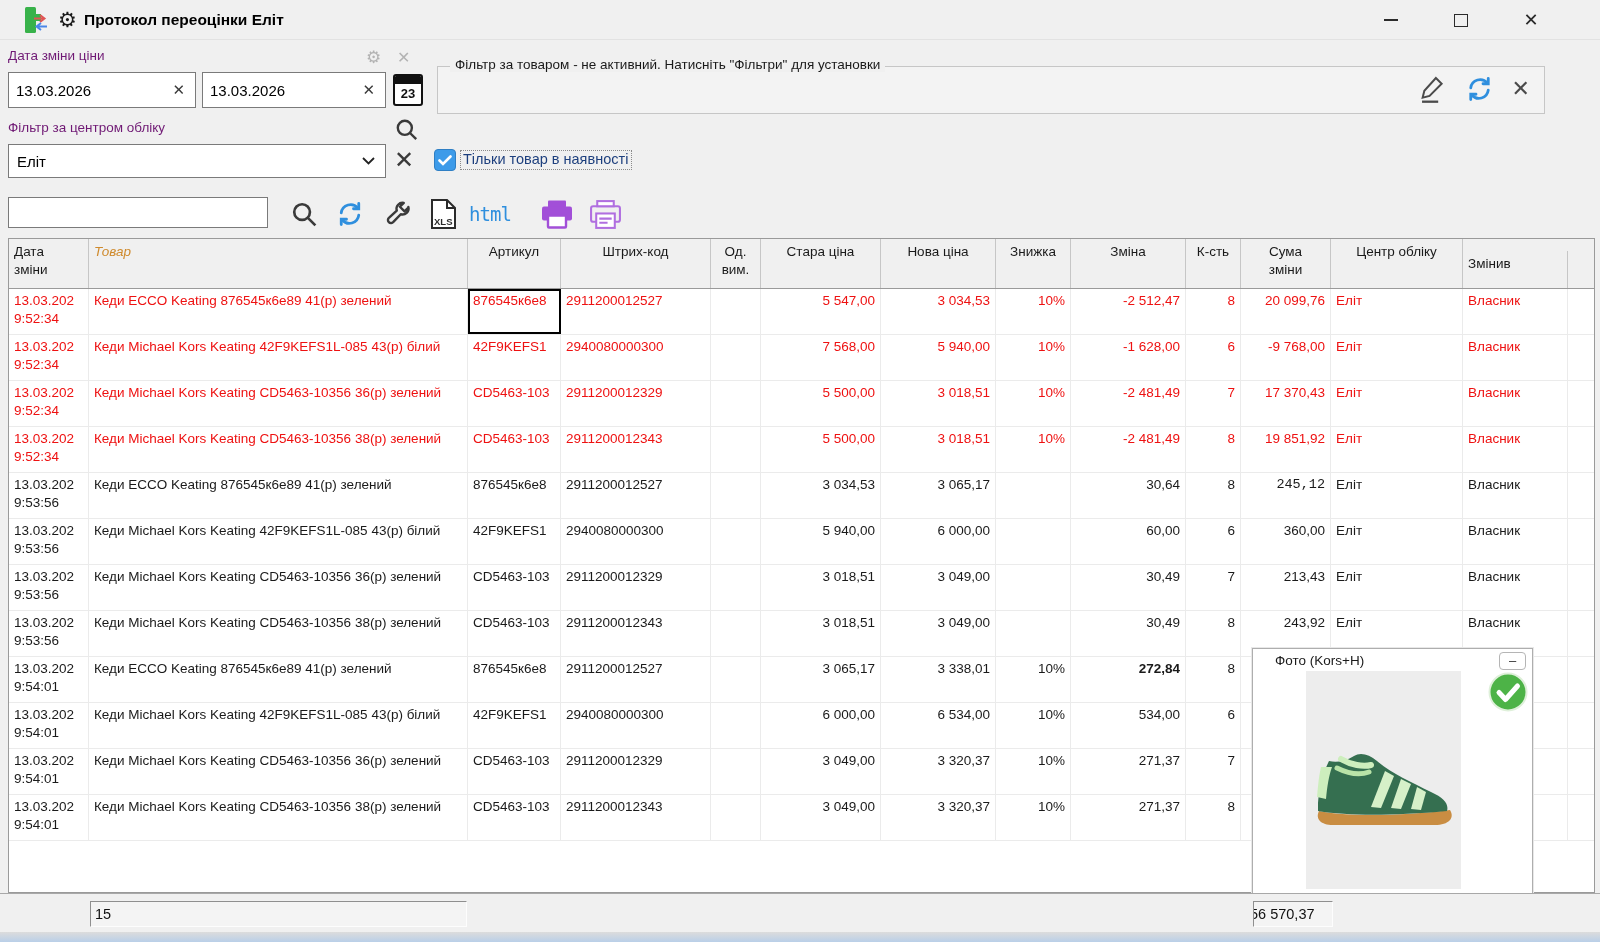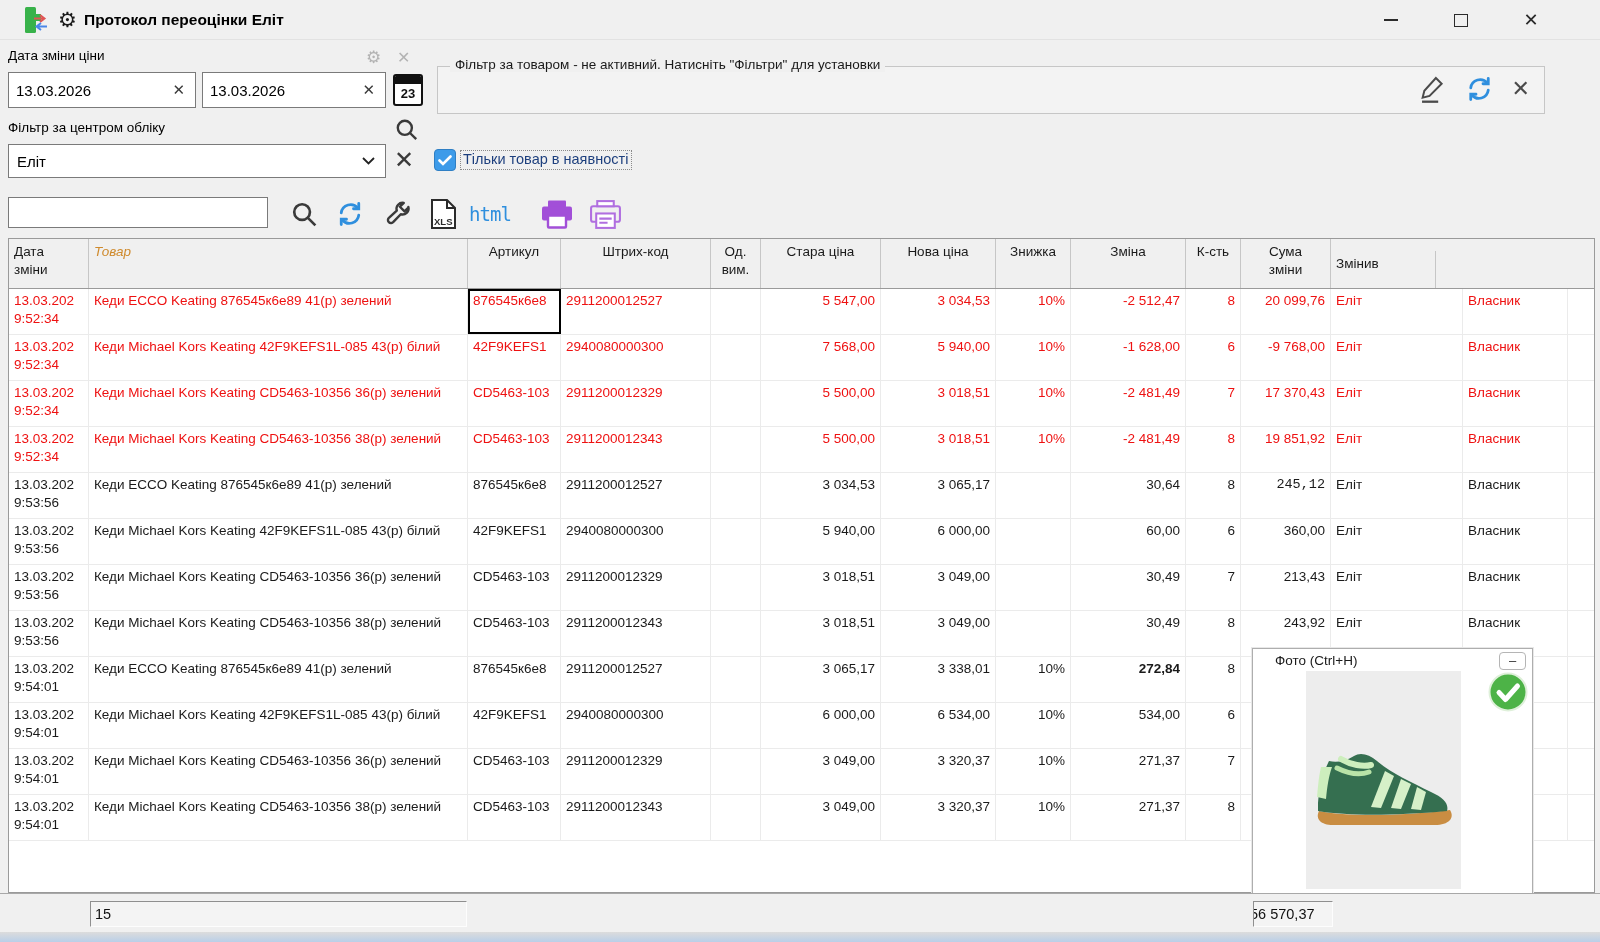--- a/index.html
+++ b/index.html
@@ -12,21 +12,21 @@
   .app-icon { position:absolute; left:22px; top:5px; }
   .title-gear { position:absolute; left:58px; top:7px; font-size:21px; color:#1a1a1a; line-height:26px; }
   .window-title { position:absolute; left:84px; top:11px; font-size:15.5px; font-weight:bold; color:#000; }
   .wc-btn { position:absolute; top:0; width:46px; height:40px; display:flex; align-items:center; justify-content:center; cursor:default; }
   .wc-min { left:1368px; } .wc-max { left:1438px; } .wc-close { left:1508px; }
   .min-glyph { width:14px; border-bottom:2px solid #2b2b2b; display:inline-block; }
   .max-glyph { width:14px; height:13px; border:1.6px solid #2b2b2b; display:inline-block; }
   .close-glyph { font-size:18px; color:#2b2b2b; line-height:18px; }
 
   
-  .sm-label { position:absolute; font-size:13.5px; color:#000000; }
+  .sm-label { position:absolute; font-size:13.5px; color:#701a75; }
   .lbl-date { left:8px; top:48px; }
   .lbl-center { left:8px; top:120px; }
   .mini-icon { position:absolute; font-size:17px; color:#b3b3b3; }
   .mini-gear { left:366px; top:47px; }
   .mini-x { left:397px; top:48px; font-size:16px; }
 
   .field { position:absolute; background:#fff; border:1px solid #7a7a7a; display:flex; align-items:center; }
   .date-input { width:188px; height:36px; padding-left:7px; font-size:15px; color:#000; }
   .d1 { left:8px; top:72px; } .d2 { left:202px; top:72px; width:184px; }
   .clear-x { margin-left:auto; padding:0 10px; font-size:15px; color:#3a3a3a; cursor:default; }
@@ -229,20 +229,21 @@
         <div class="th col-barcode" style="width: 150px;">Штрих-код</div>
         <div class="th col-unit" style="width: 50px;">Од.
 вим.</div>
         <div class="th col-old_price" style="width: 120px;">Стара ціна</div>
         <div class="th col-new_price" style="width: 115px;">Нова ціна</div>
         <div class="th col-discount" style="width: 75px;">Знижка</div>
         <div class="th col-change" style="width: 115px;">Зміна</div>
         <div class="th col-qty" style="width: 55px;">К-сть</div>
         <div class="th col-sum" style="width: 90px;">Сума
 зміни</div>
+        <div class="th col-center" style="width: 132px;">Центр обліку</div>
         <div class="th col-changed_by h-left" style="width: 105px; margin-top: 12px;">Змінив</div>
         <div class="th filler"></div>
       </div>
     <div class="tbody">
         <div class="tr red">
           <div class="td col-date" style="width: 80px;">
             <div>13.03.202</div>
             <div>9:52:34</div>
           </div>
           <div class="td col-product" style="width: 379px;">Кеди ECCO Keating 876545к6е89 41(р) зелений</div>
@@ -466,21 +467,21 @@
           <div class="td col-sum num" style="width: 90px;"></div>
           <div class="td col-center" style="width: 132px;"></div>
           <div class="td col-changed_by" style="width: 105px;"></div>
           <div class="td filler"></div>
         </div>
       </div>
   </div>
 
   <div class="photo-panel">
     <div class="pp-band"></div>
-    <span class="pp-title">Фото (Ctrl+H)</span>
+    <span class="pp-title">Фото (Kors+H)</span>
     <button class="pp-min">–</button>
     <span class="pp-check">
       <svg width="40" height="40" viewBox="0 0 40 40">
         <circle cx="20" cy="20" r="18.5" fill="#4db347" stroke="#dff0da" stroke-width="2"></circle>
         <path d="M11 20.5 l6.5 7 L29.5 14" stroke="#fff" stroke-width="5" fill="none" stroke-linecap="round" stroke-linejoin="round"></path>
       </svg>
     </span>
     <span class="pp-shoe">
       <svg width="156" height="96" viewBox="0 0 156 96">
         <path d="M14 70 C10 78 16 84 28 84 L130 84 C144 84 150 77 145 69 C98 75 42 76 14 70 Z" fill="#c98d42"></path>

